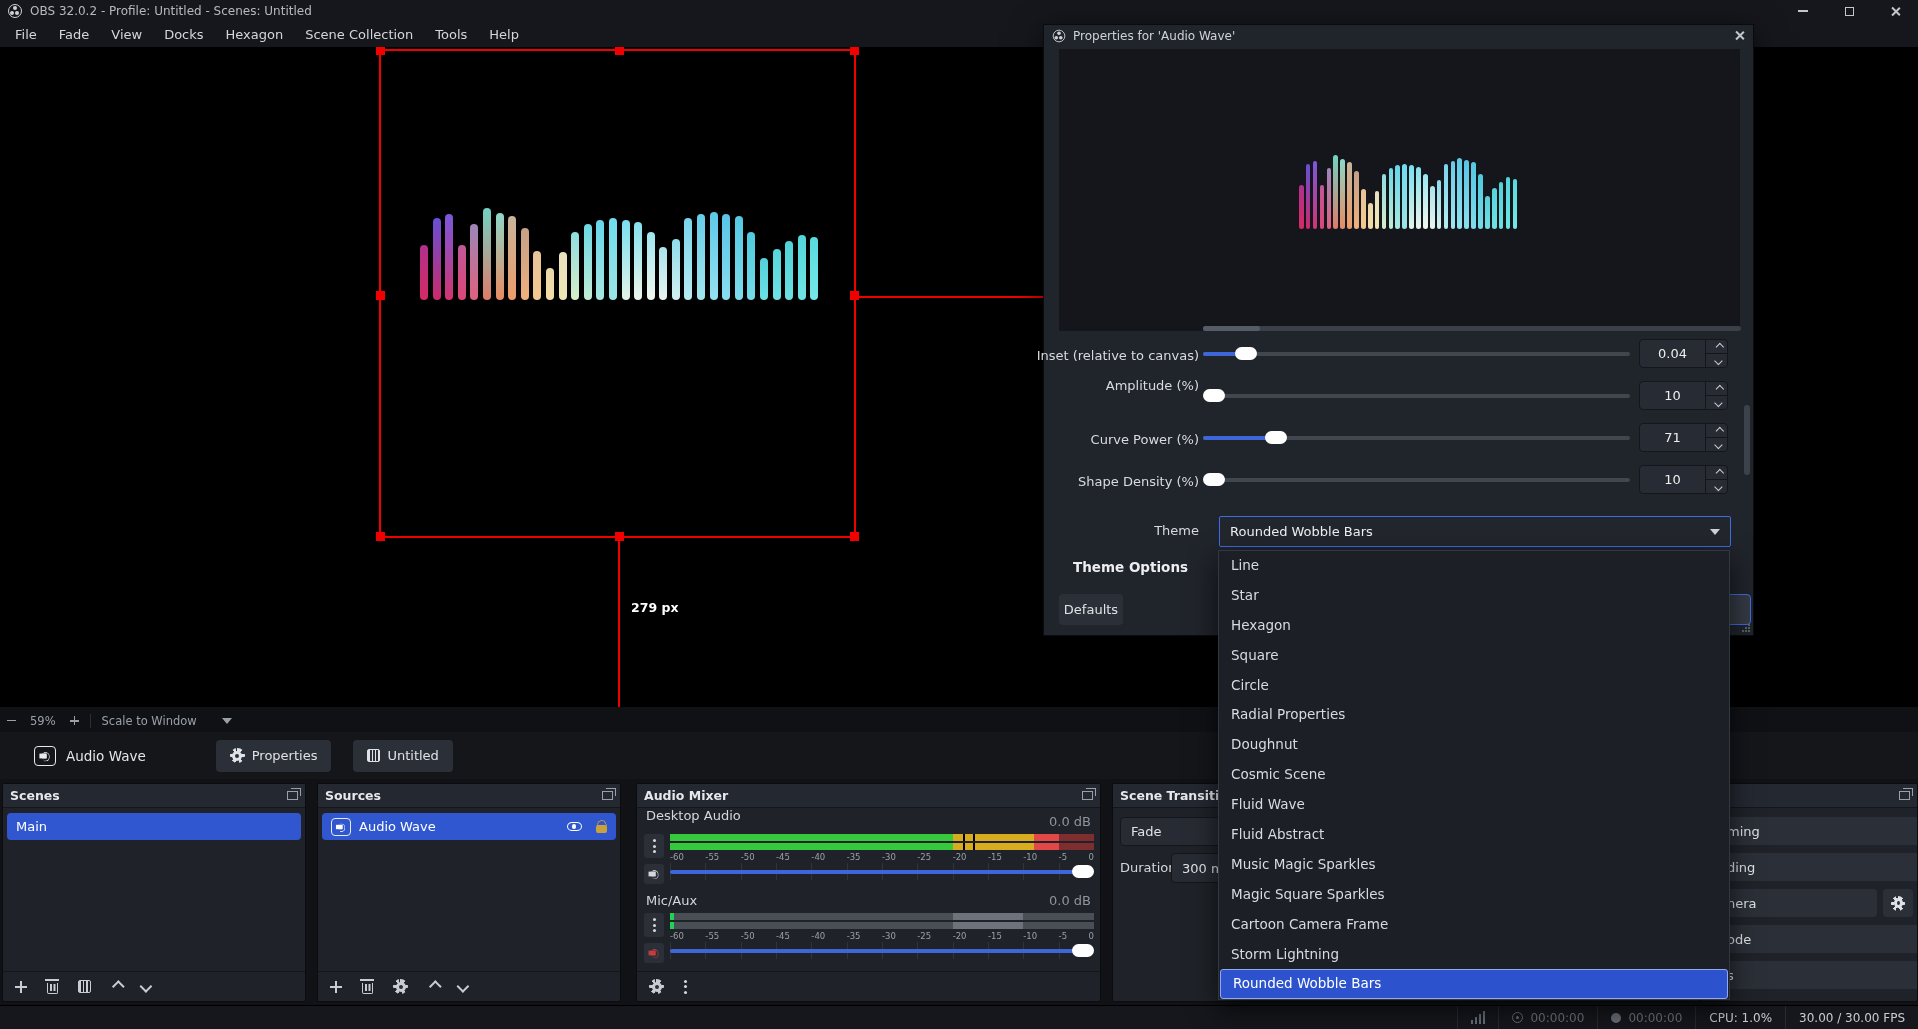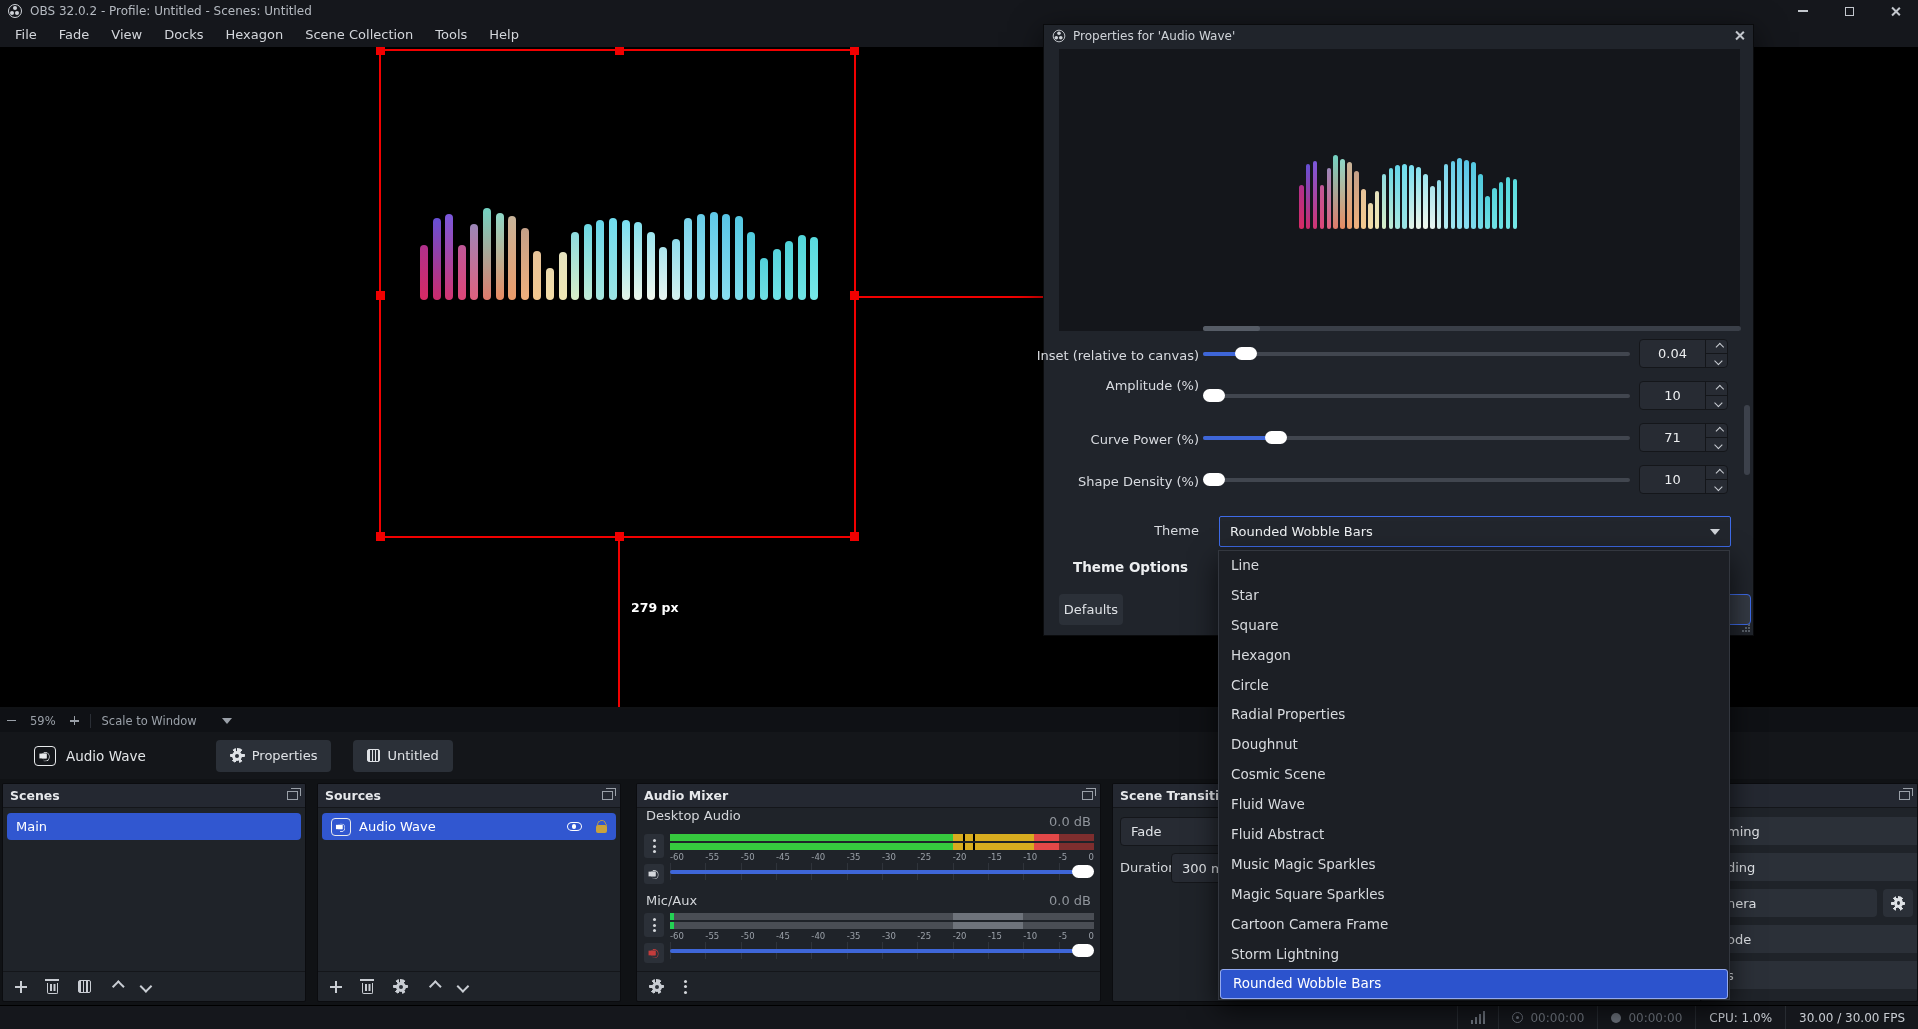--- a/index.html
+++ b/index.html
@@ -601,22 +601,22 @@
     <div id="dlg-scroll"></div>
     <div id="theme-opts">Theme Options</div>
     <div id="defaults-btn">Defaults</div>
     <div id="ok-frag"></div>
     <div id="dlg-grip"></div>
   </div>
 
   <div class="abs" id="dropdown">
       <div class="dd-item">Line</div>
       <div class="dd-item">Star</div>
+      <div class="dd-item">Hexagon</div>
       <div class="dd-item">Square</div>
-      <div class="dd-item">Hexagon</div>
       <div class="dd-item">Circle</div>
       <div class="dd-item">Radial Properties</div>
       <div class="dd-item">Doughnut</div>
       <div class="dd-item">Cosmic Scene</div>
       <div class="dd-item">Fluid Wave</div>
       <div class="dd-item">Fluid Abstract</div>
       <div class="dd-item">Music Magic Sparkles</div>
       <div class="dd-item">Magic Square Sparkles</div>
       <div class="dd-item">Cartoon Camera Frame</div>
       <div class="dd-item">Storm Lightning</div>

